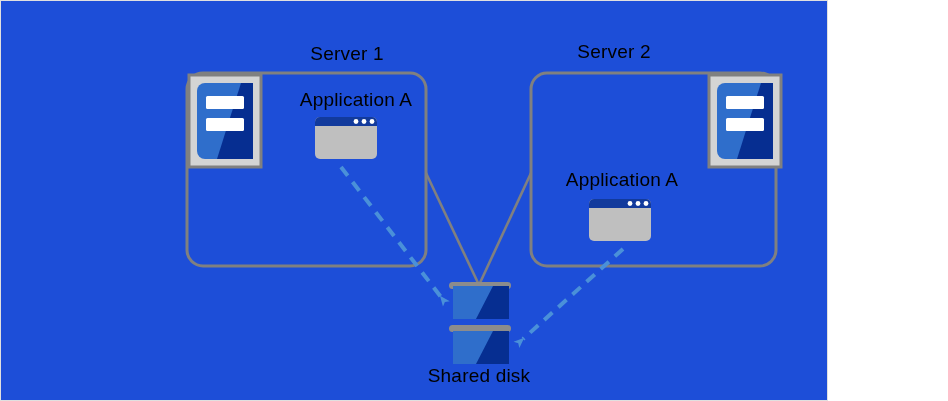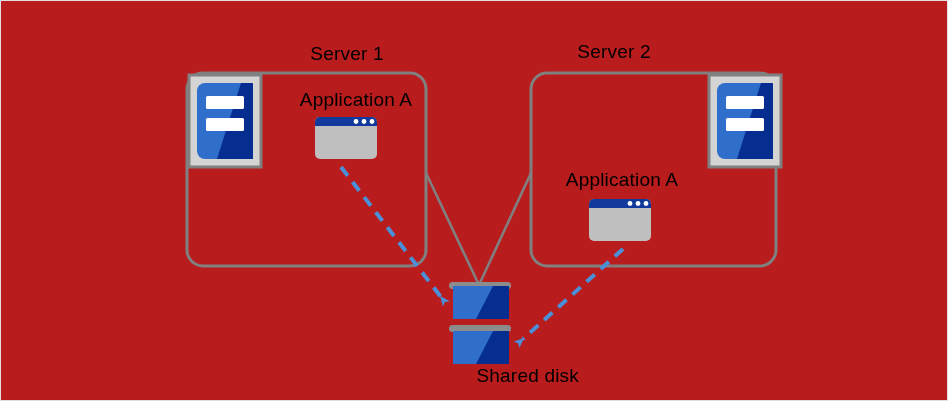--- a/index.html
+++ b/index.html
@@ -6,23 +6,23 @@
   html, body {
     margin: 0;
     padding: 0;
     background: #ffffff;
   }
   body {
     font-family: "Liberation Sans", sans-serif;
   }
   #canvas {
     position: relative;
-    width: 948px;
+    width: 828px;
     height: 401px;
-    background: #b91c1c;
+    background: #1d4ed8;
     border: 1px solid #e0e0e0;
     box-sizing: border-box;
     overflow: hidden;
   }
   #diagram-svg {
     position: absolute;
     left: 0;
     top: 0;
     width: 948px;
     height: 401px;
@@ -33,21 +33,21 @@
     font-size: 19px;
     color: #000000;
     white-space: nowrap;
     text-align: center;
     letter-spacing: 0.2px;
   }
   #server1-title { left: 236px; top: 42px; width: 220px; }
   #server2-title { left: 503px; top: 40px; width: 220px; }
   #app1-label    { left: 245px; top: 88px; width: 220px; }
   #app2-label    { left: 511px; top: 168px; width: 220px; }
-  #shared-disk-label { left: 378px; top: 364px; width: 200px; text-align: right; }
+  #shared-disk-label { left: 378px; top: 364px; width: 200px; }
 </style>
 </head>
 <body>
 
 <div id="canvas">
 
   <svg id="diagram-svg" viewBox="0 0 948 401" xmlns="http://www.w3.org/2000/svg">
 
     <defs>
 

